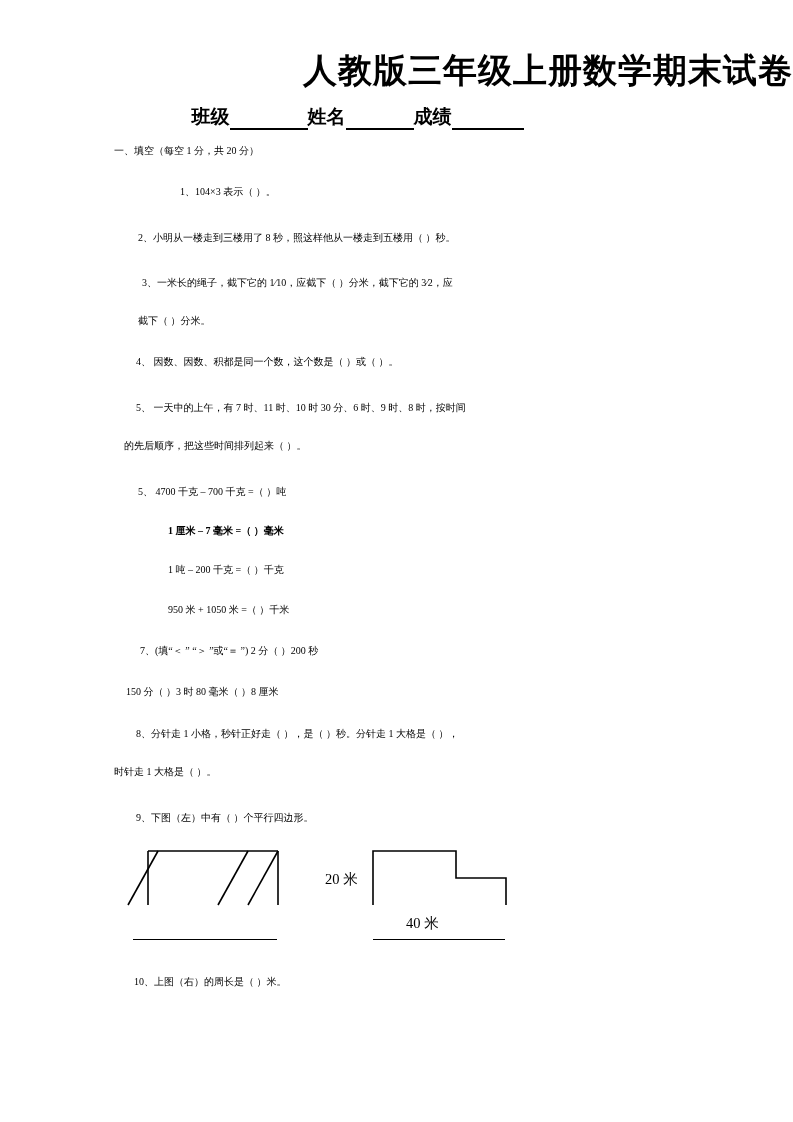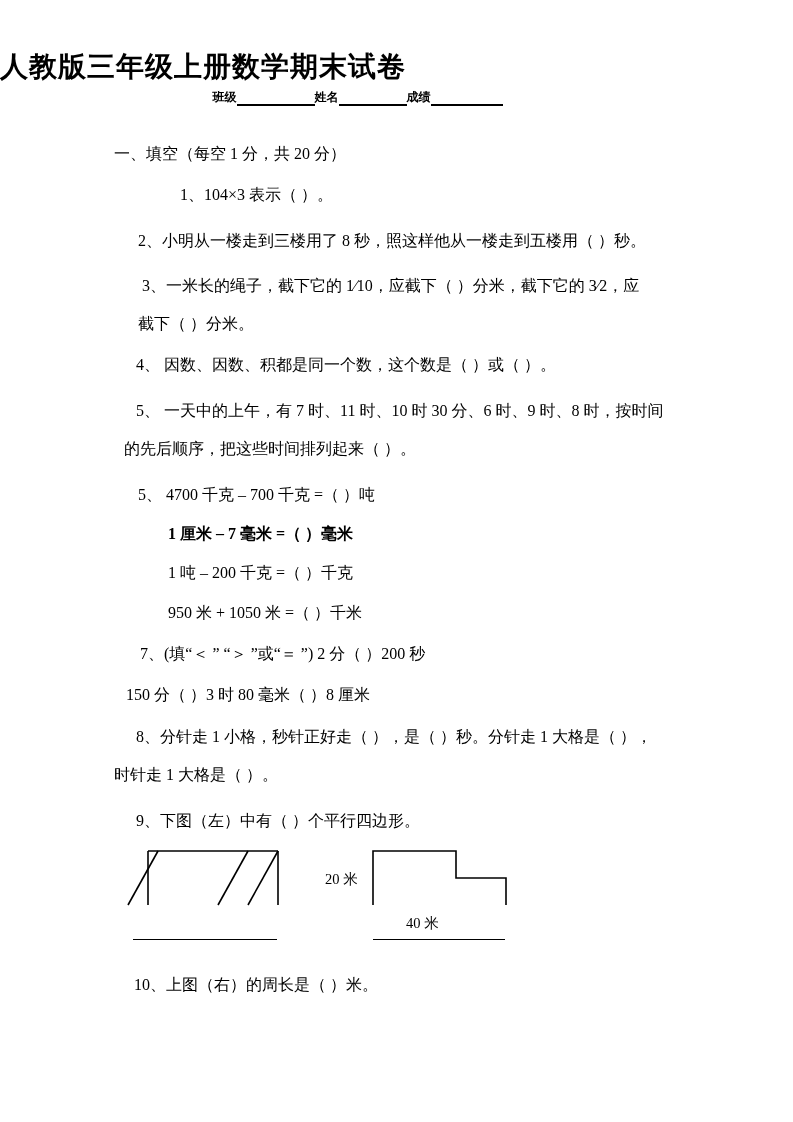--- a/index.html
+++ b/index.html
@@ -21,35 +21,35 @@
     height: 1122px;
     box-sizing: border-box;
   }
 
   
   .doc-title {
     position: absolute;
     left: 0;
     top: 48px;
     width: 793px;
-    text-align: left;
-    font-size: 28px;
+    text-align: right;
+    font-size: 34px;
     font-weight: bold;
     letter-spacing: 1px;
     font-family: "DejaVu Sans", "Liberation Sans", sans-serif;
   }
 
   
   .header-fields {
     position: absolute;
     left: 0;
-    top: 89px;
+    top: 104px;
     width: 715px;
     text-align: center;
-    font-size: 12px;
+    font-size: 19px;
     font-weight: bold;
     font-family: "DejaVu Sans", "Liberation Sans", sans-serif;
     white-space: nowrap;
   }
   .header-fields .fld-label {
     display: inline-block;
   }
   .header-fields .blank-rule {
     display: inline-block;
     border-bottom: 2px solid #000;
@@ -61,21 +61,21 @@
   .blank-w3 { width: 72px; }
 
   
   .content {
     position: absolute;
     left: 0;
     top: 146px;
     width: 793px;
   }
   .line {
-    font-size: 16px;
+    font-size: 10px;
     line-height: 1.0;
     margin: 0;
     padding: 0;
     white-space: nowrap;
     font-family: "Liberation Serif", "DejaVu Serif", serif;
   }
   .section-head {
     position: absolute;
     left: 114px;
     top: 0px;

